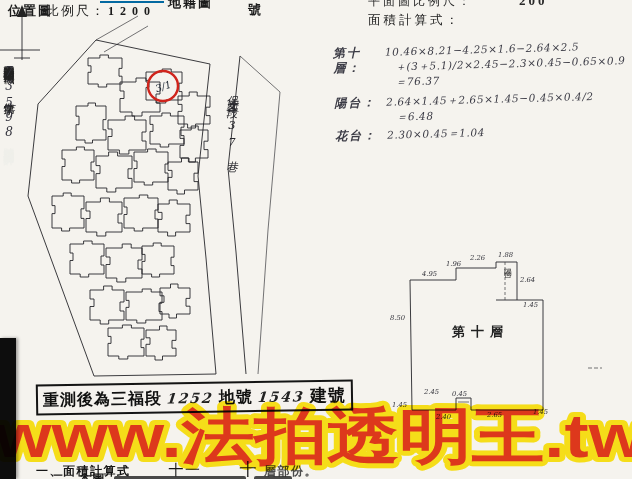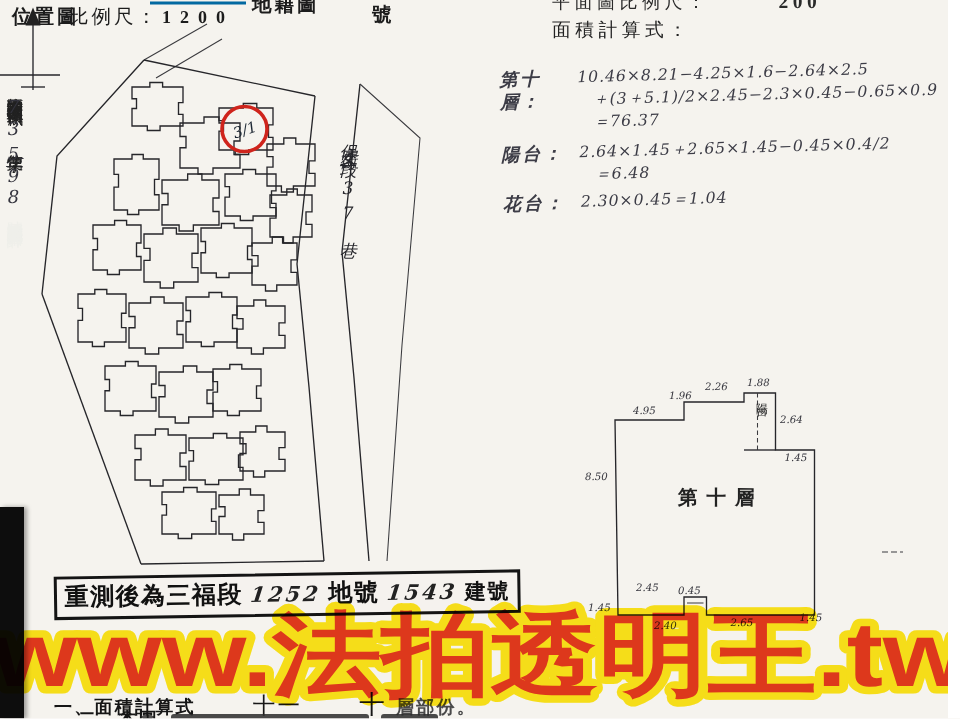--- a/index.html
+++ b/index.html
@@ -59,21 +59,21 @@
   .stamp{
     position:absolute;left:36px;top:382px;z-index:4;
     border:2.5px solid #141414;padding:2px 5px;
     transform:rotate(-0.9deg);
     display:flex;align-items:baseline;gap:5px;white-space:nowrap;
     font-weight:bold;font-size:16px;letter-spacing:1px;color:#111;
     background:rgba(245,243,238,.3);
   }
   .stamp .hand{font-family:"DejaVu Serif",serif;font-style:italic;font-weight:600;
                font-size:14px;transform:skewX(-8deg);letter-spacing:2px;color:#222;}
-  .stamp .bld{font-size:14px;font-family:Liberation Mono, monospace;}
+  .stamp .bld{font-size:17px;font-family:Liberation Mono, monospace;}
   
   .note1{
     position:absolute;left:36px;top:451px;z-index:4;display:flex;align-items:baseline;gap:6px;
     font-weight:bold;font-size:12px;letter-spacing:1.5px;color:#161616;white-space:nowrap;
   }
   .note1 .hand{font-family:"DejaVu Serif",serif;font-size:15px;font-weight:400;margin-left:32px;}
   .note1 .hand.big{font-size:17px;}
   .note1 .faint{color:#4a4a4a;margin-top:12px;}
   .note2{
     position:absolute;left:52px;top:471px;z-index:4;display:flex;align-items:center;gap:8px;

